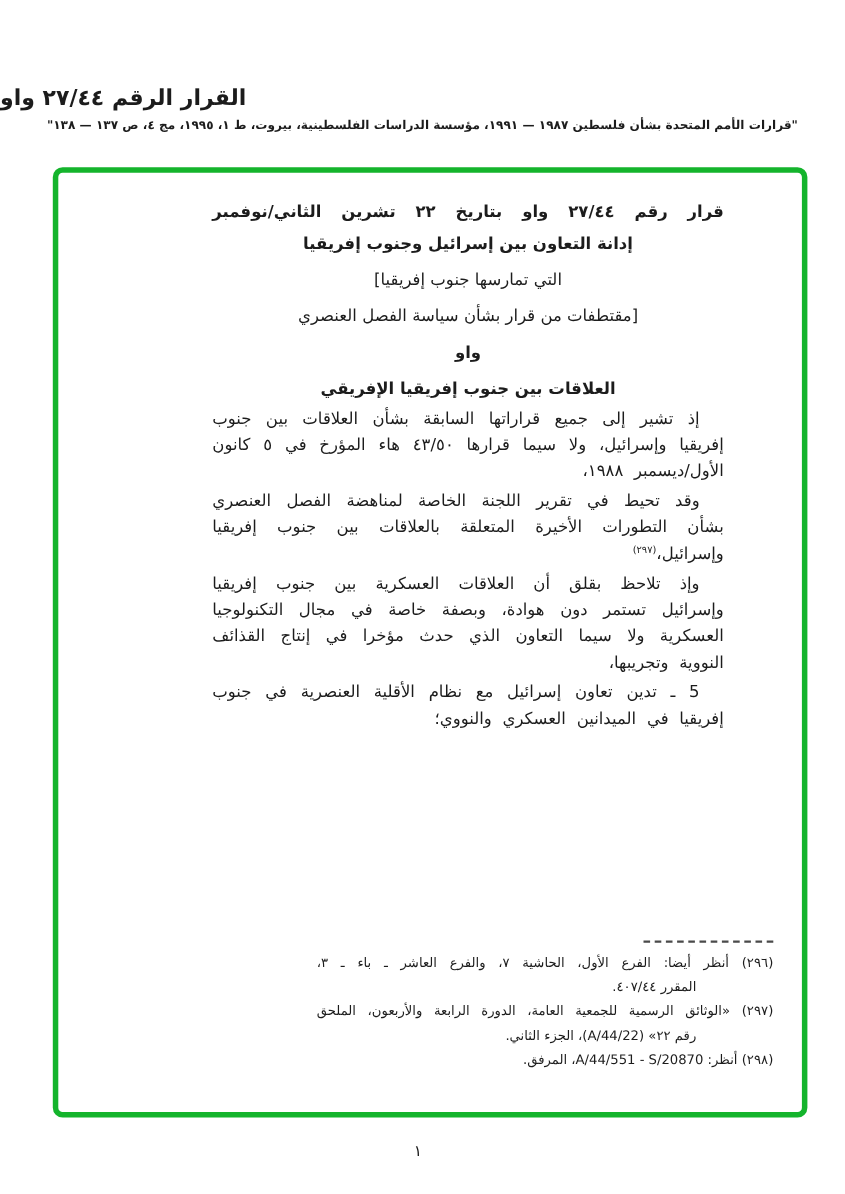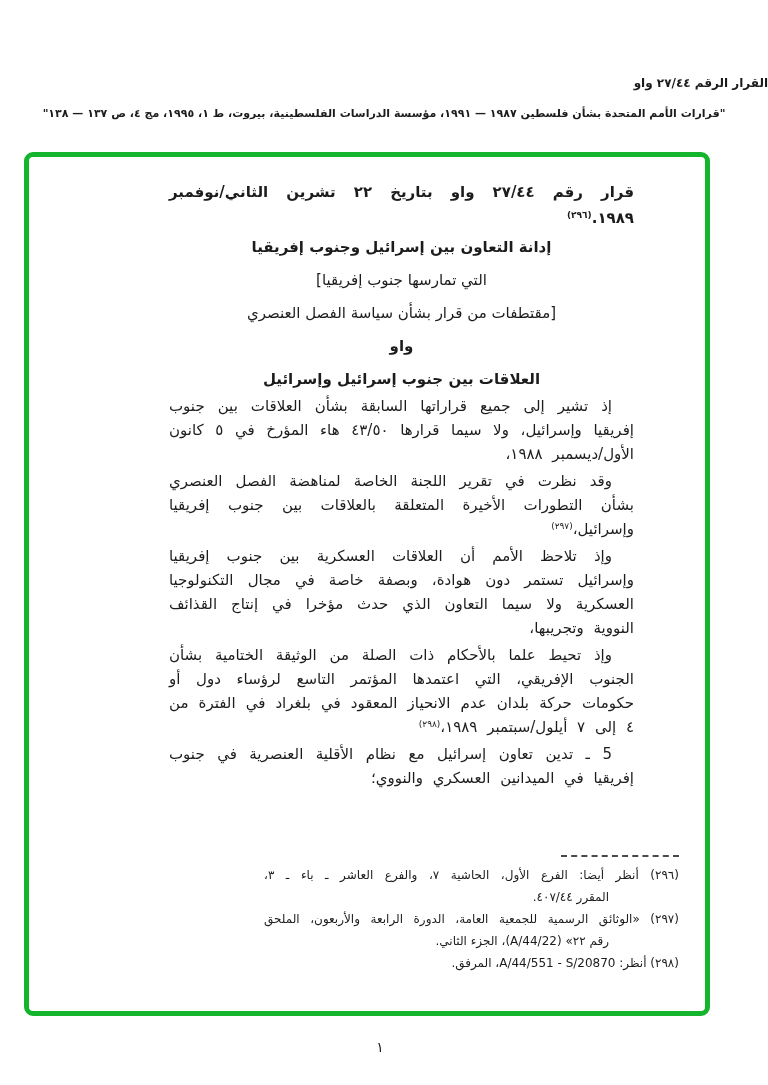--- a/index.html
+++ b/index.html
@@ -9,36 +9,36 @@
     height: 1085px;
     background: #ffffff;
     font-family: "DejaVu Sans", sans-serif;
     color: #1c1c1c;
     overflow: hidden;
   }
   .header-title {
     position: absolute;
     top: 76px; left: 0; right: 0;
     direction: rtl;
-    text-align: right;
-    font-size: 12px;
+    text-align: left;
+    font-size: 20px;
     font-weight: bold;
   }
   .header-source {
     position: absolute;
     top: 107px; left: 0; right: 0;
     direction: rtl;
     text-align: center;
     font-size: 11px;
     font-weight: bold;
     letter-spacing: 0.2px;
   }
   .green-box {
     position: absolute;
-    left: 24px; top: 152px;
+    left: 48px; top: 152px;
     width: 676px; height: 854px;
     border: 5px solid #14b42c;
     border-radius: 9px;
   }
   .doc-column {
     position: absolute;
     top: 22px; right: 71px; left: 140px;
     direction: rtl;
     font-size: 15px;
   }
@@ -102,41 +102,39 @@
   <div class="header-title">القرار الرقم ٢٧/٤٤ واو</div>
 
   <div class="header-source">"قرارات الأمم المتحدة بشأن فلسطين ١٩٨٧ — ١٩٩١، مؤسسة الدراسات الفلسطينية، بيروت، ط ١، ١٩٩٥، مج ٤، ص ١٣٧ — ١٣٨"</div>
 
   <div class="green-box" style="border-color: rgb(20, 180, 44);">
 
     <div class="doc-column">
 
       <div class="doc-title">
         <div class="title-l1">قرار رقم ٢٧/٤٤ واو بتاريخ ٢٢ تشرين الثاني/نوفمبر</div>
-        <div class="title-l2"><span>١٩٨٩.</span><sup class="mrk">(٢٩٦)</sup></div>
       </div>
 
       <div class="center-line subject">إدانة التعاون بين إسرائيل وجنوب إفريقيا</div>
 
       <div class="center-line">التي تمارسها جنوب إفريقيا]</div>
 
       <div class="center-line">[مقتطفات من قرار بشأن سياسة الفصل العنصري</div>
 
       <div class="center-line sect">واو</div>
 
-      <div class="center-line sect">العلاقات بين جنوب إسرائيل وإسرائيل</div>
+      <div class="center-line sect">العلاقات بين جنوب إفريقيا الإفريقي</div>
 
 
       <p class="para"><span class="lead">إذ تشير</span><span> إلى جميع قراراتها السابقة بشأن العلاقات بين جنوب إفريقيا وإسرائيل، ولا سيما قرارها ٤٣/٥٠ هاء المؤرخ في ٥ كانون الأول/ديسمبر ١٩٨٨،</span></p>
 
-      <p class="para"><span class="lead">وقد نظرت</span><span> في تقرير اللجنة الخاصة لمناهضة الفصل العنصري بشأن التطورات الأخيرة المتعلقة بالعلاقات بين جنوب إفريقيا وإسرائيل،</span><sup class="mrk">(٢٩٧)</sup></p>
+      <p class="para"><span class="lead">وقد تحيط</span><span> في تقرير اللجنة الخاصة لمناهضة الفصل العنصري بشأن التطورات الأخيرة المتعلقة بالعلاقات بين جنوب إفريقيا وإسرائيل،</span><sup class="mrk">(٢٩٧)</sup></p>
 
-      <p class="para"><span class="lead">وإذ تلاحظ الأمم</span><span> أن العلاقات العسكرية بين جنوب إفريقيا وإسرائيل تستمر دون هوادة، وبصفة خاصة في مجال التكنولوجيا العسكرية ولا سيما التعاون الذي حدث مؤخرا في إنتاج القذائف النووية وتجريبها،</span></p>
+      <p class="para"><span class="lead">وإذ تلاحظ بقلق</span><span> أن العلاقات العسكرية بين جنوب إفريقيا وإسرائيل تستمر دون هوادة، وبصفة خاصة في مجال التكنولوجيا العسكرية ولا سيما التعاون الذي حدث مؤخرا في إنتاج القذائف النووية وتجريبها،</span></p>
 
-      <p class="para"><span class="lead">وإذ تحيط علما</span><span> بالأحكام ذات الصلة من الوثيقة الختامية بشأن الجنوب الإفريقي، التي اعتمدها المؤتمر التاسع لرؤساء دول أو حكومات حركة بلدان عدم الانحياز المعقود في بلغراد في الفترة من ٤ إلى ٧ أيلول/سبتمبر ١٩٨٩،</span><sup class="mrk">(٢٩٨)</sup></p>
 
       <p class="para"><span>5 ـ </span><span class="lead">تدين</span><span> تعاون إسرائيل مع نظام الأقلية العنصرية في جنوب إفريقيا في الميدانين العسكري والنووي؛</span></p>
 
     </div>
 
     <div class="footnotes">
       <div class="fn-sep"></div>
       <div class="fn-line fn-just">(٢٩٦) أنظر أيضا: الفرع الأول، الحاشية ٧، والفرع العاشر ـ باء ـ ٣،</div>
       <div class="fn-line fn-cont">المقرر ٤٠٧/٤٤.</div>
       <div class="fn-line fn-just">(٢٩٧) «الوثائق الرسمية للجمعية العامة، الدورة الرابعة والأربعون، الملحق</div>

